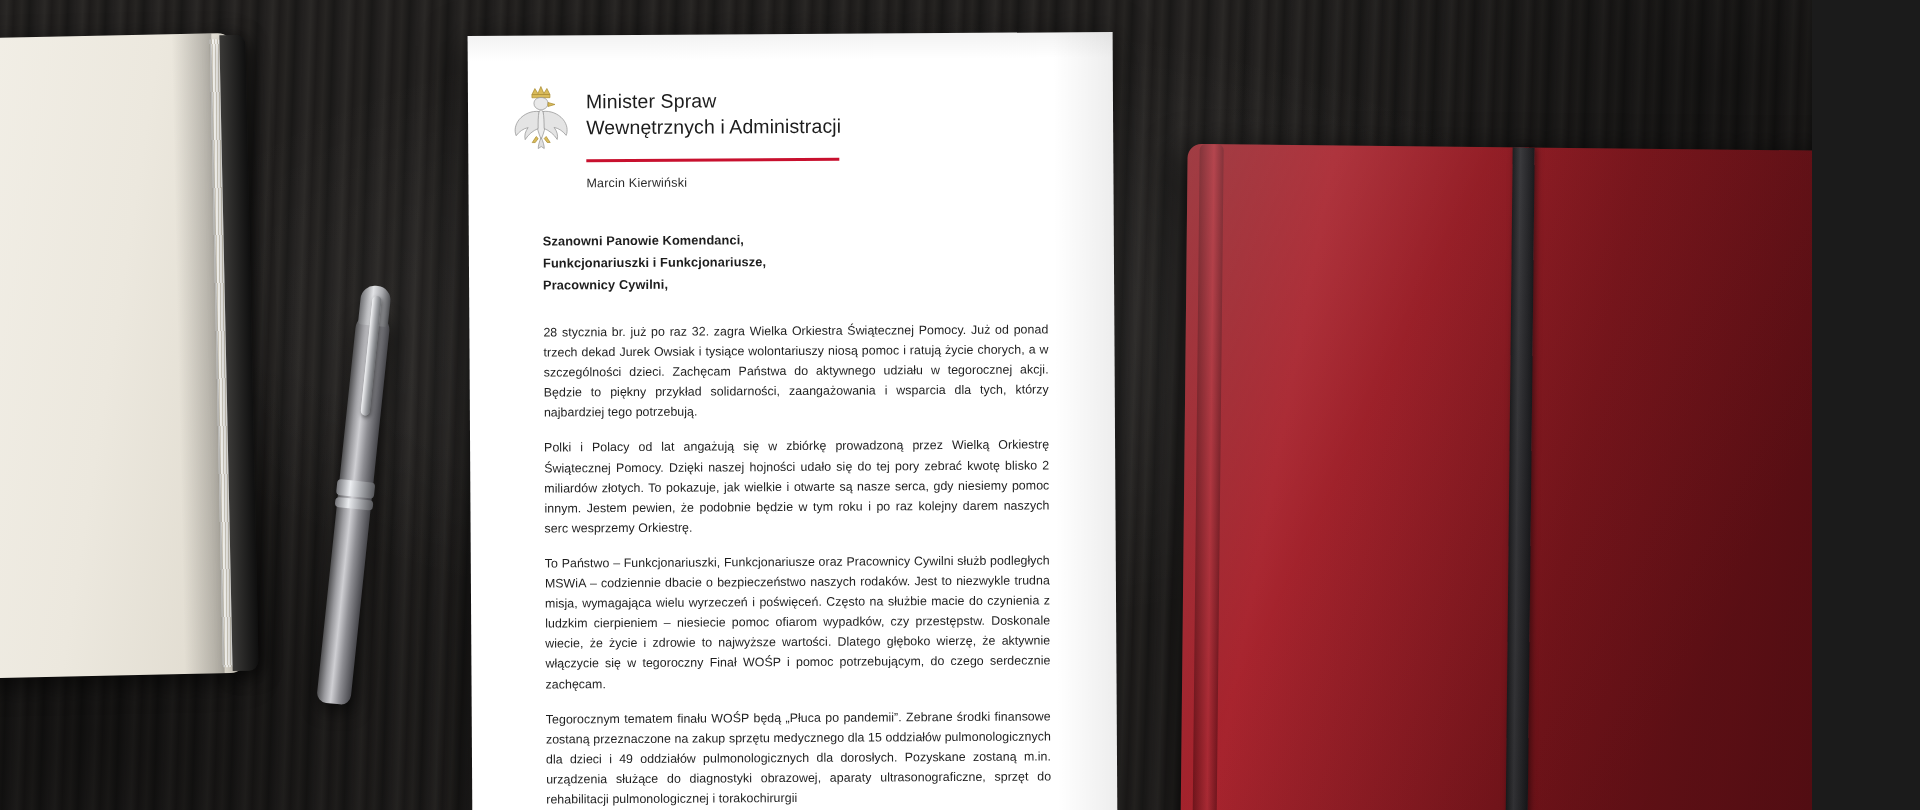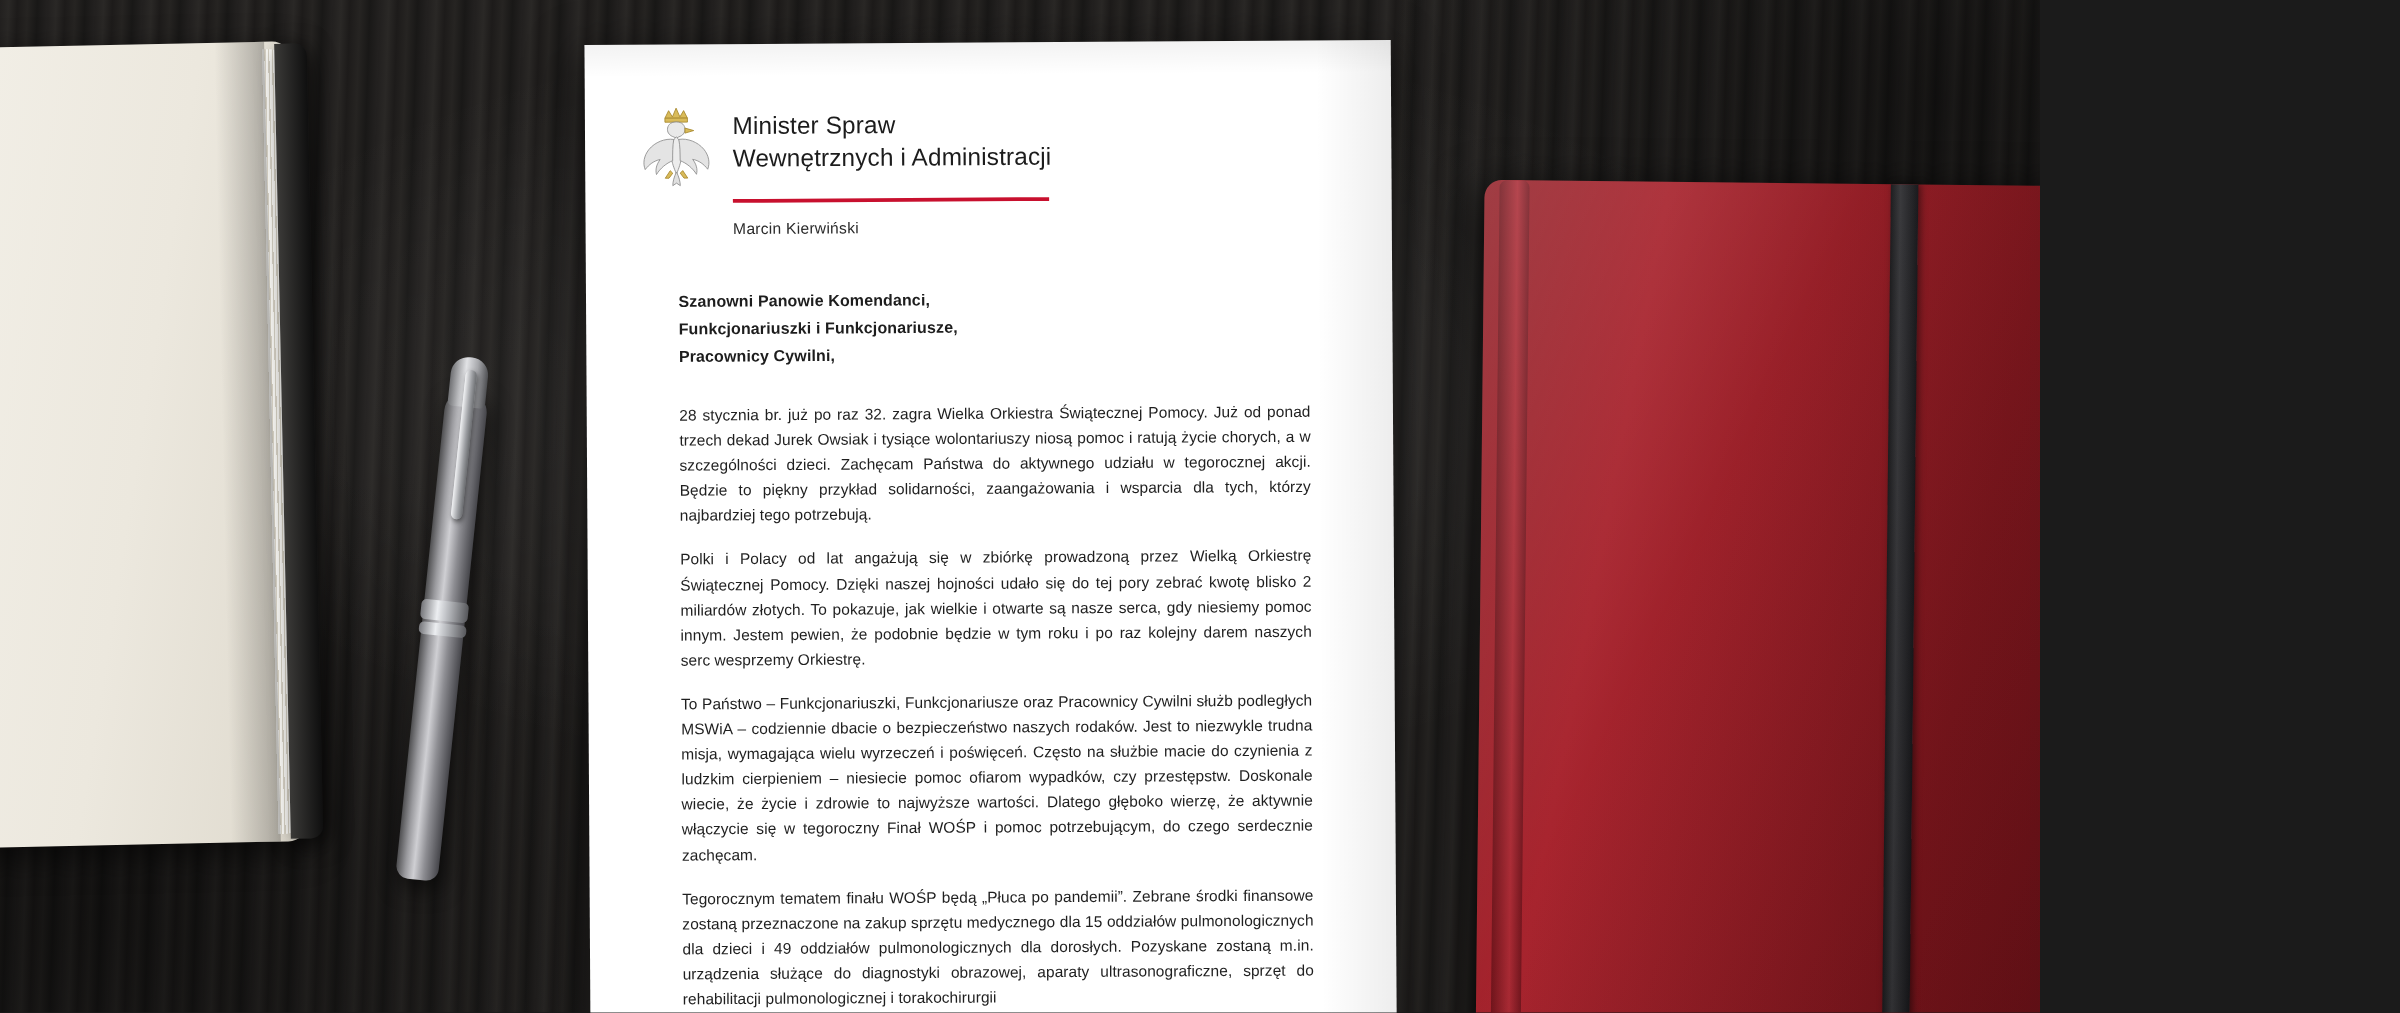--- a/index.html
+++ b/index.html
@@ -6,21 +6,21 @@
     margin: 0;
     padding: 0;
     width: 1920px;
     height: 810px;
     overflow: hidden;
     background: #1b1b1b;
   }
 
   #scene {
     position: relative;
-    width: 1632px;
+    width: 1812px;
     height: 810px;
     overflow: hidden;
     font-family: "Liberation Sans", sans-serif;
   }
 
   
   .desk {
     position: absolute;
     inset: 0;
     background:

